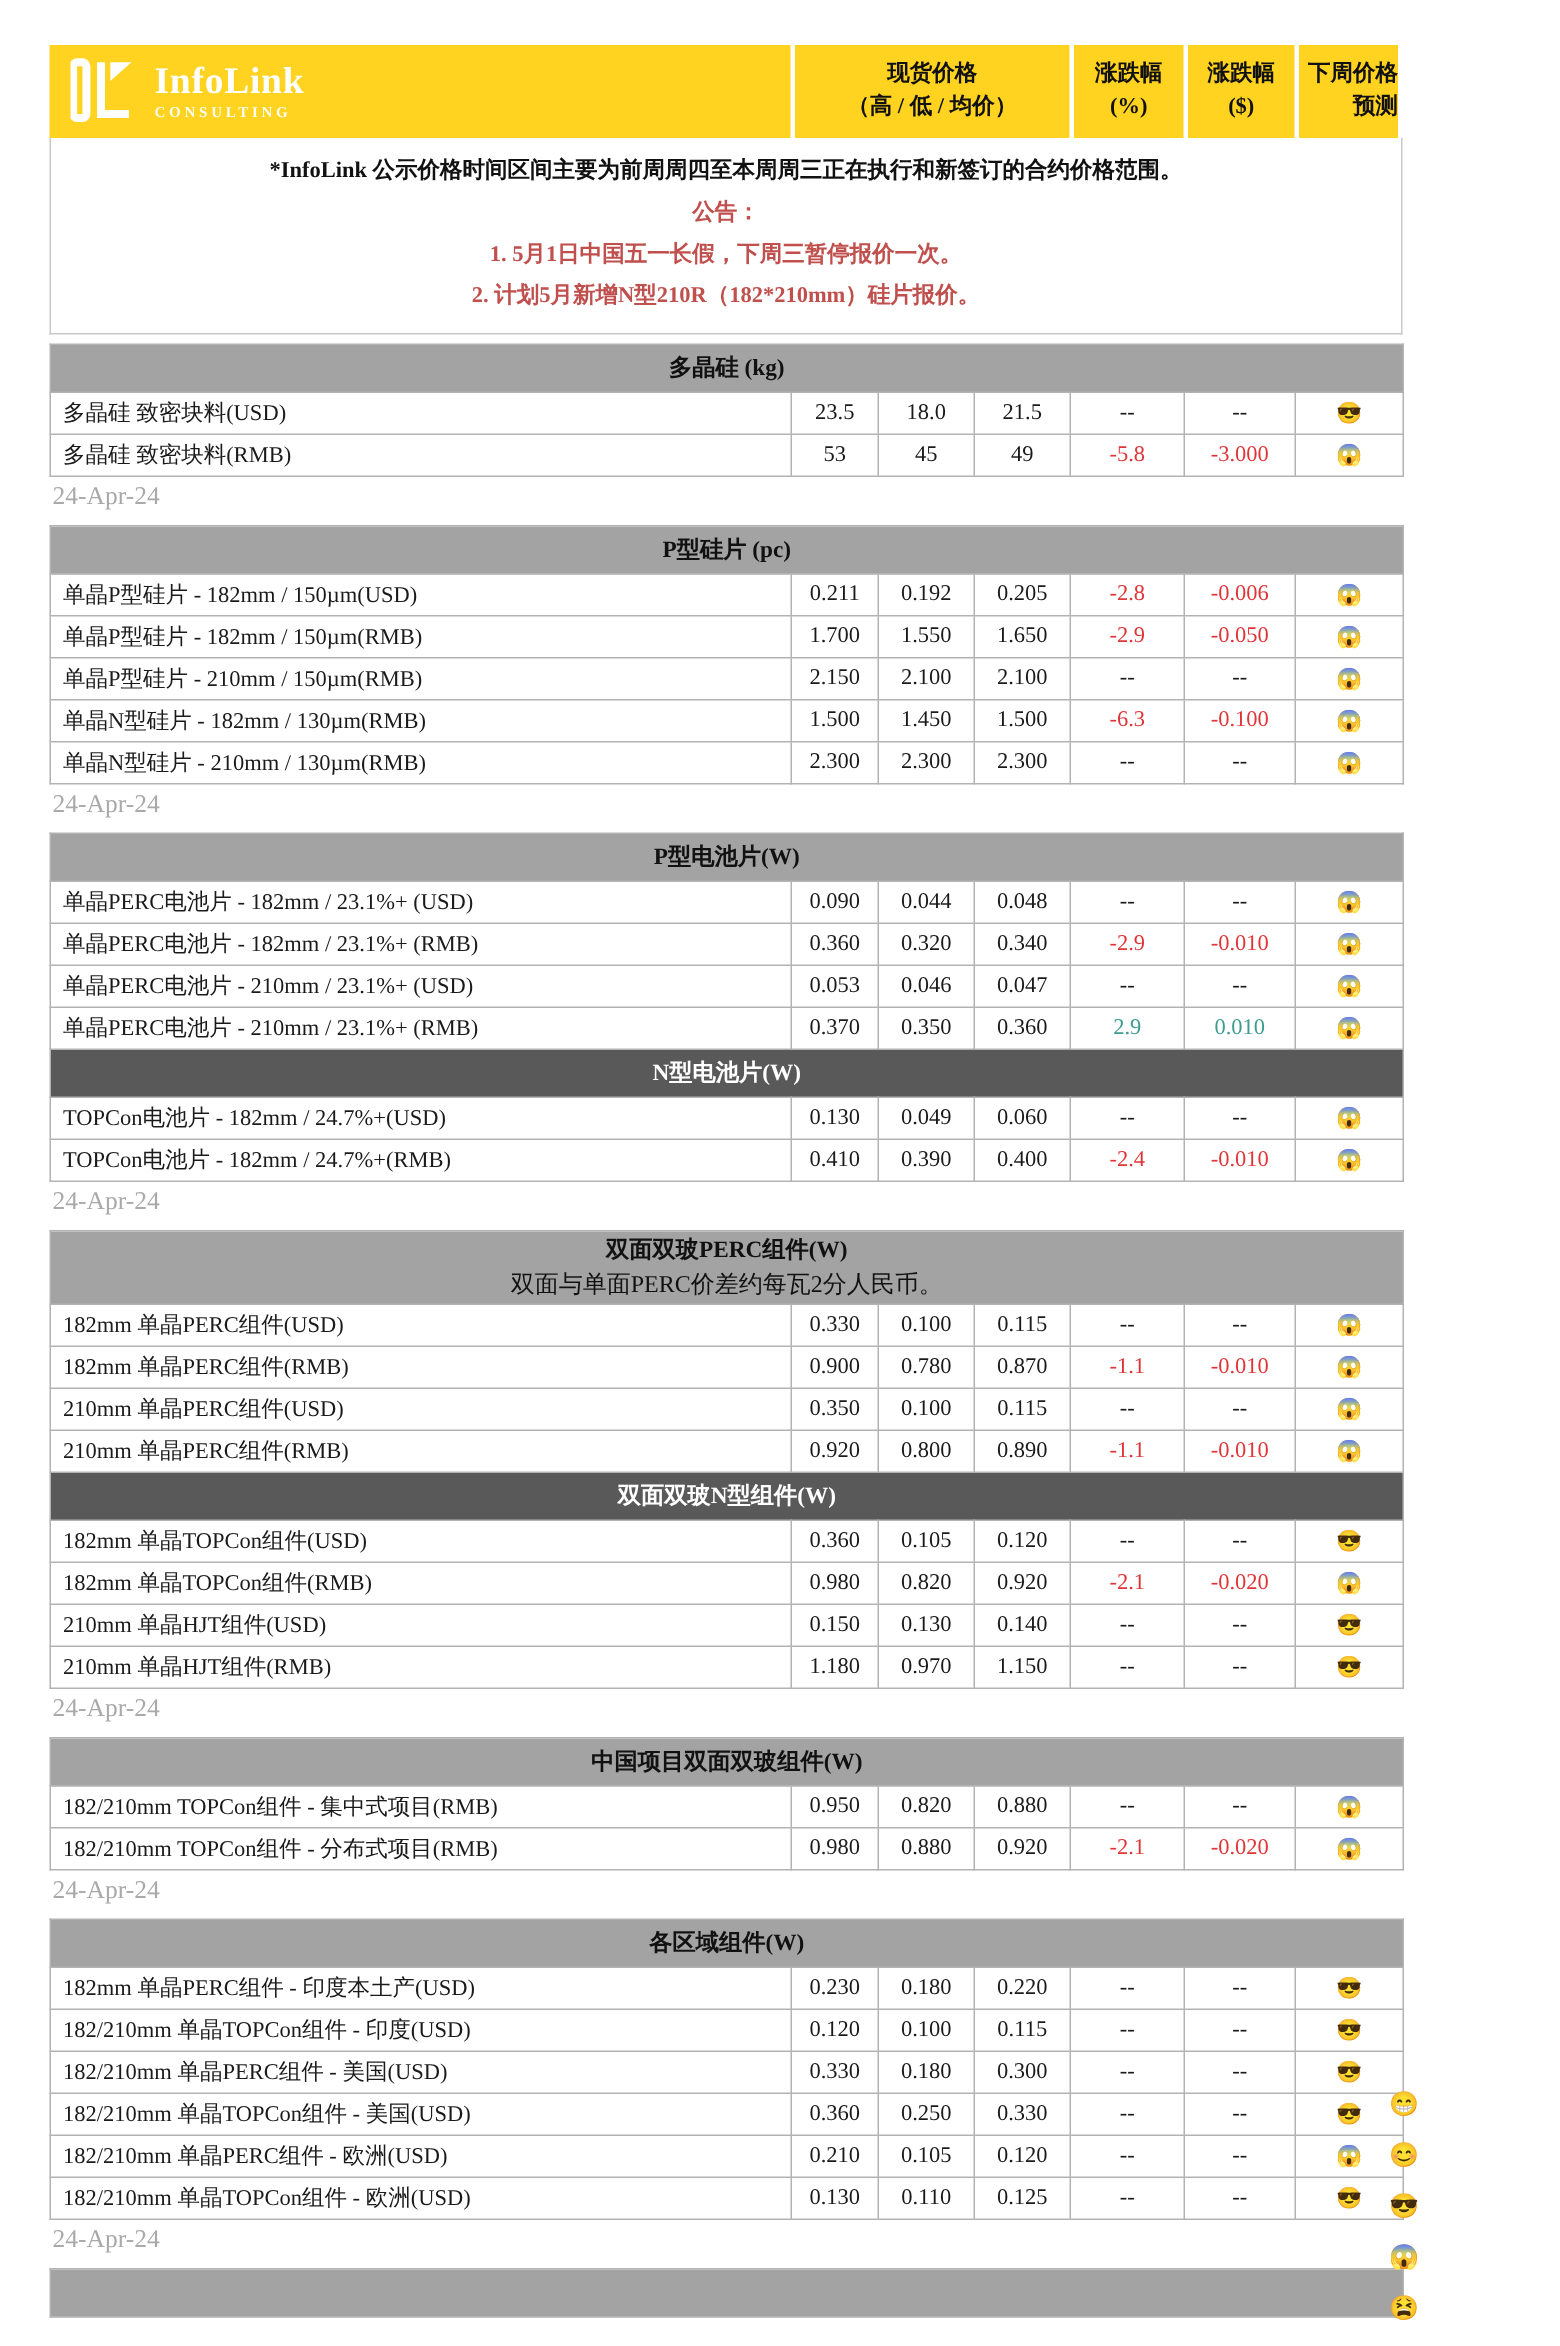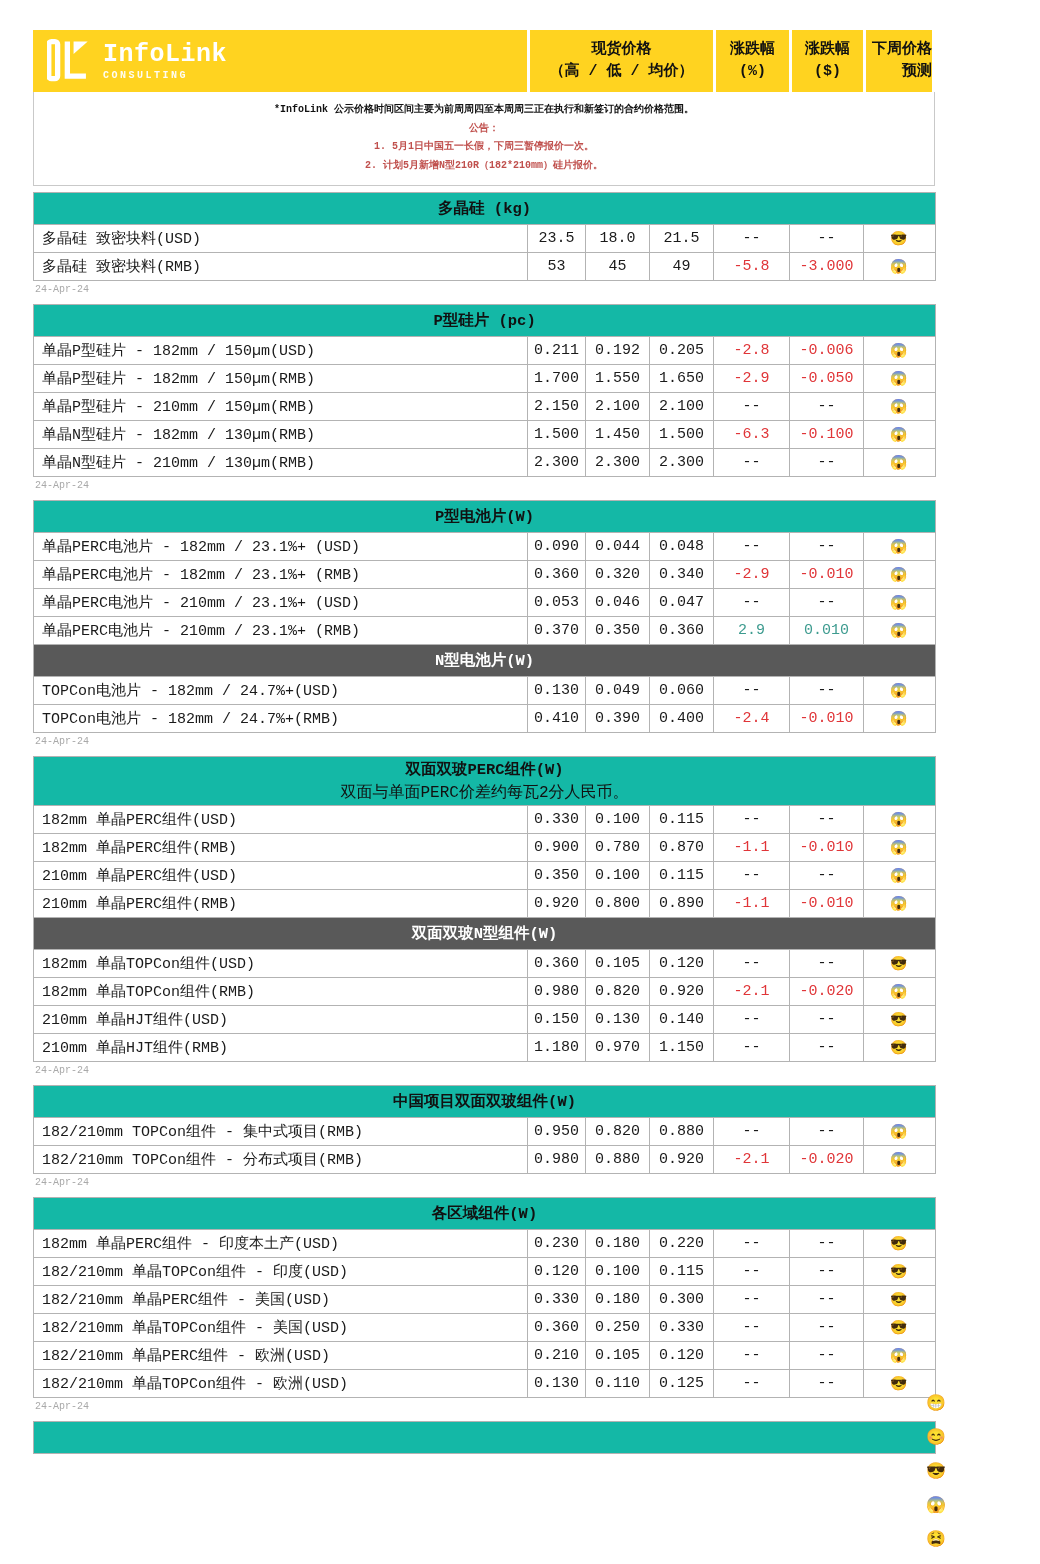--- a/index.html
+++ b/index.html
@@ -1,57 +1,57 @@
 <!DOCTYPE html>
 <html><head>
 <meta charset="utf-8">
 <style>
   html,body{margin:0;padding:0;background:#fff;}
   .page{position:relative;width:956px;height:1564px;background:#ffffff;
-        font-family:Liberation Mono, monospace;color:#1a1a1a;overflow:hidden;}
+        font-family:Liberation Serif, serif;color:#1a1a1a;overflow:hidden;}
   .content{position:absolute;left:33px;top:30px;width:902px;}
 
   
   .top-header{display:flex;height:62px;}
   .hdr-block{background:#ffd320;display:flex;flex-direction:column;justify-content:center;
              align-items:center;font-weight:bold;font-size:15px;line-height:1.45;color:#111;}
   .hdr-block + .hdr-block{margin-left:3px;}
   .hdr-logo{width:494px;flex-direction:row;justify-content:flex-start;padding-left:14px;box-sizing:border-box;}
   .hdr-prices{width:183px;}
   .hdr-pct{width:73px;}
   .hdr-usd{width:71px;}
   .hdr-fc{width:66px;align-items:flex-end;}
 
   .logo-mark{width:46px;height:46px;margin-right:10px;}
   .brand-text{display:flex;flex-direction:column;}
   .brand-name{color:#fff;font-size:25px;font-weight:bold;letter-spacing:.5px;line-height:1;}
   .brand-sub{color:#fff;font-size:10px;letter-spacing:2.5px;line-height:1;margin-top:4px;opacity:.95;}
 
   
   .notice{border:1px solid #c9c9c9;border-top:none;text-align:center;padding:9px 6px 10px 6px;
-          font-size:10px;font-weight:bold;line-height:1.85;}
+          font-size:15px;font-weight:bold;line-height:1.85;}
   .notice-main{color:#111;}
   .notice-red{color:#c0504d;}
 
   
   .block{margin-top:6px;}
   table.price-table{border-collapse:collapse;table-layout:fixed;width:902px;font-size:15px;}
   .c-label{width:494px;} .c-high{width:58px;} .c-low{width:64px;} .c-avg{width:64px;}
   .c-pct{width:76px;} .c-usd{width:74px;} .c-fc{width:72px;}
   table.price-table td, table.price-table th{border:1px solid #b3b3b3;}
   th.sec{height:27px;font-size:15.5px;font-weight:bold;text-align:center;padding:2px 4px;}
-  th.sec.light{background:#14b8a6;color:#111;}
+  th.sec.light{background:#a3a3a3;color:#111;}
   th.sec.dark{background:#595959;color:#ffffff;}
   .sec-note{font-weight:normal;font-size:16px;color:#111;padding-top:2px;}
   td.cell{height:27px;background:#fff;padding:0 4px;text-align:center;white-space:nowrap;overflow:hidden;}
   td.cell.label{text-align:left;padding-left:8px;}
   td.cell.neg{color:#e03538;}
   td.cell.pos{color:#3d9b8f;}
   td.cell.emoji{font-size:14px;}
-  .date{color:#a9a9a9;font-size:10px;text-align:left;margin:3px 0 9px 2px;}
+  .date{color:#a9a9a9;font-size:17px;text-align:left;margin:3px 0 9px 2px;}
 
   
   .legend{position:absolute;left:926px;top:1386px;width:102px;}
   .legend-item{display:flex;justify-content:space-between;align-items:center;height:34px;}
   .legend-emoji{font-size:16px;}
   .legend-label{font-size:15px;color:#111;white-space:nowrap;}
 </style>
 </head>
 <body>
 

